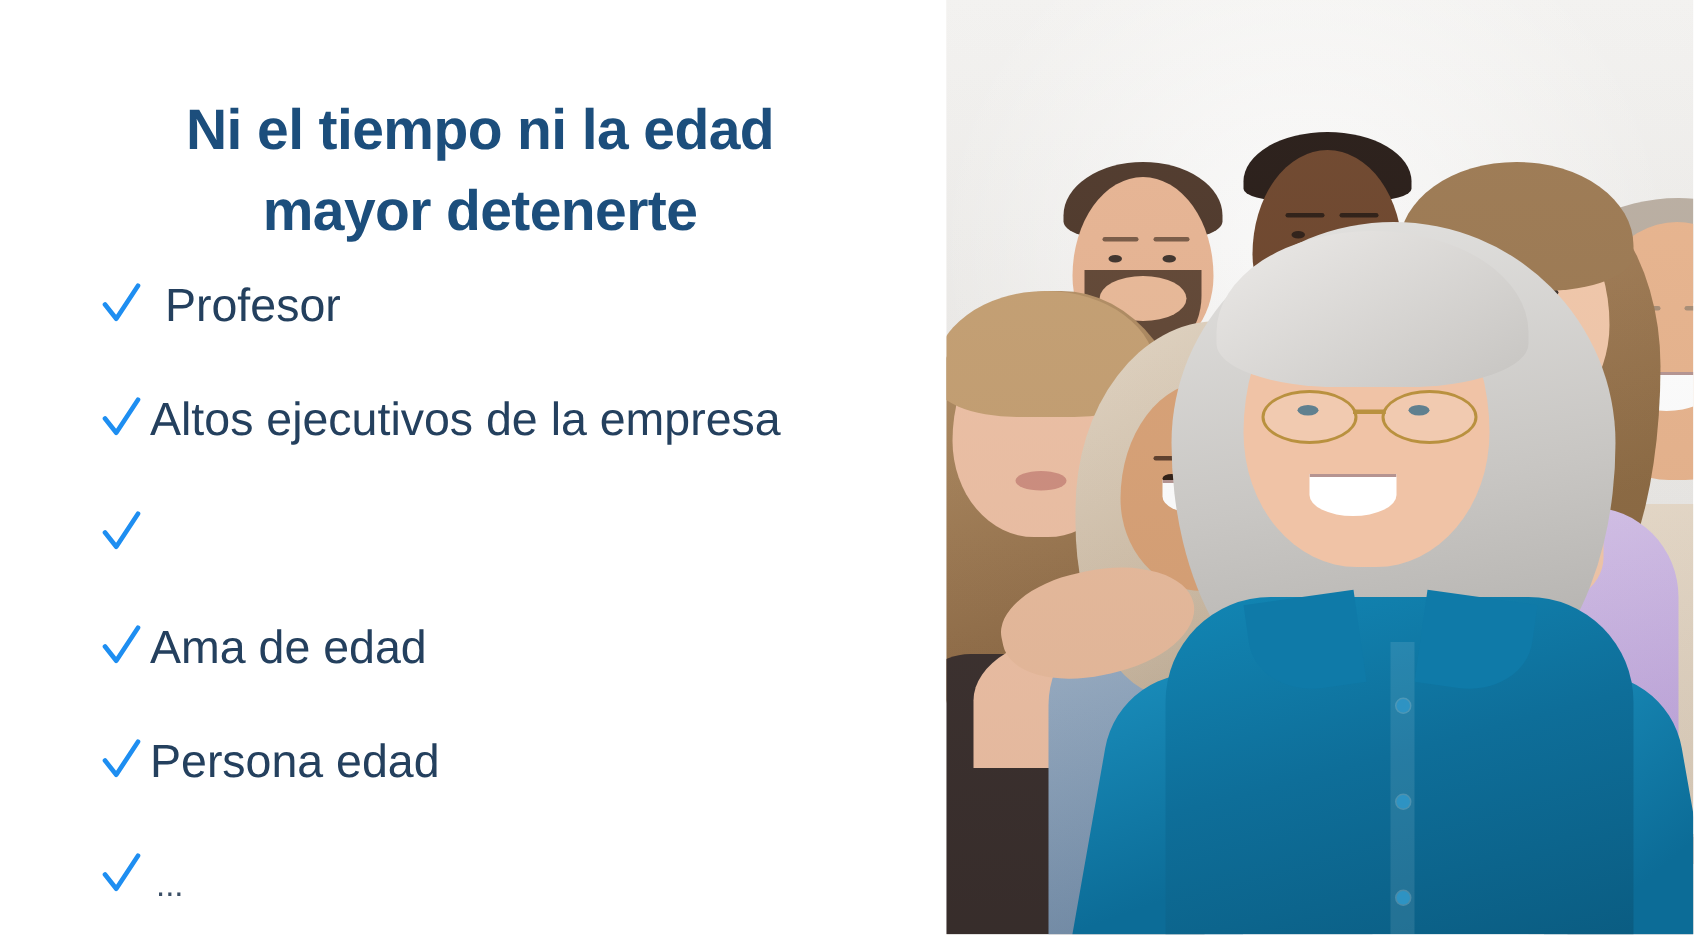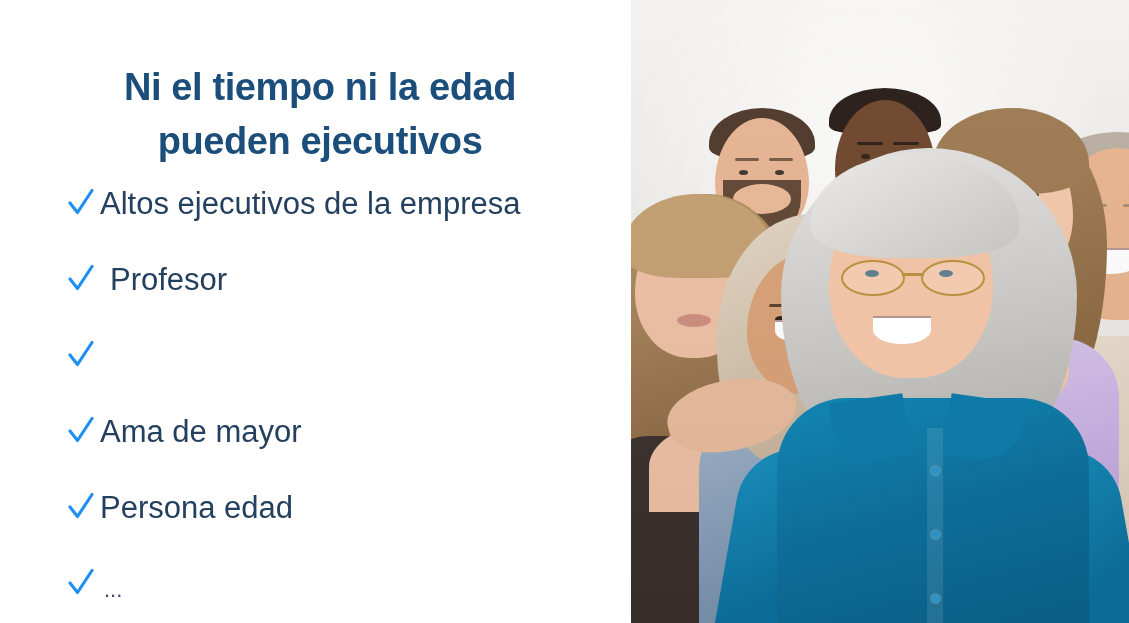--- a/index.html
+++ b/index.html
@@ -266,58 +266,58 @@
 </style>
 </head>
 <body>
 
 <div class="slide">
 
   <section class="text-panel">
 
     <h1 class="slide-title">
       <span class="t-line">Ni el tiempo ni la edad</span>
-      <span class="t-line">pueden ejecutivos</span>
+      <span class="t-line">mayor detenerte</span>
     </h1>
 
     <ul class="bullet-list">
 
+      <li class="bullet-item lead">
+        <span class="check-icon">
+          <svg width="26" height="30" viewBox="0 0 26 30" fill="none" aria-hidden="true">
+            <path d="M2 16 L9.5 25.5 L24 3.5" stroke="#1e8ef1" stroke-width="3.1" stroke-linecap="round" stroke-linejoin="round" fill="none"></path>
+          </svg>
+        </span>
+        <span class="bullet-label">Profesor</span>
+      </li>
+
       <li class="bullet-item">
         <span class="check-icon">
           <svg width="26" height="30" viewBox="0 0 26 30" fill="none" aria-hidden="true">
             <path d="M2 16 L9.5 25.5 L24 3.5" stroke="#1e8ef1" stroke-width="3.1" stroke-linecap="round" stroke-linejoin="round" fill="none"></path>
           </svg>
         </span>
         <span class="bullet-label">Altos ejecutivos de la empresa</span>
       </li>
 
-      <li class="bullet-item lead">
-        <span class="check-icon">
-          <svg width="26" height="30" viewBox="0 0 26 30" fill="none" aria-hidden="true">
-            <path d="M2 16 L9.5 25.5 L24 3.5" stroke="#1e8ef1" stroke-width="3.1" stroke-linecap="round" stroke-linejoin="round" fill="none"></path>
-          </svg>
-        </span>
-        <span class="bullet-label">Profesor</span>
-      </li>
-
       <li class="bullet-item">
         <span class="check-icon">
           <svg width="26" height="30" viewBox="0 0 26 30" fill="none" aria-hidden="true">
             <path d="M2 16 L9.5 25.5 L24 3.5" stroke="#1e8ef1" stroke-width="3.1" stroke-linecap="round" stroke-linejoin="round" fill="none"></path>
           </svg>
         </span>
       </li>
 
       <li class="bullet-item">
         <span class="check-icon">
           <svg width="26" height="30" viewBox="0 0 26 30" fill="none" aria-hidden="true">
             <path d="M2 16 L9.5 25.5 L24 3.5" stroke="#1e8ef1" stroke-width="3.1" stroke-linecap="round" stroke-linejoin="round" fill="none"></path>
           </svg>
         </span>
-        <span class="bullet-label">Ama de mayor</span>
+        <span class="bullet-label">Ama de edad</span>
       </li>
 
       <li class="bullet-item">
         <span class="check-icon">
           <svg width="26" height="30" viewBox="0 0 26 30" fill="none" aria-hidden="true">
             <path d="M2 16 L9.5 25.5 L24 3.5" stroke="#1e8ef1" stroke-width="3.1" stroke-linecap="round" stroke-linejoin="round" fill="none"></path>
           </svg>
         </span>
         <span class="bullet-label">Persona edad</span>
       </li>

